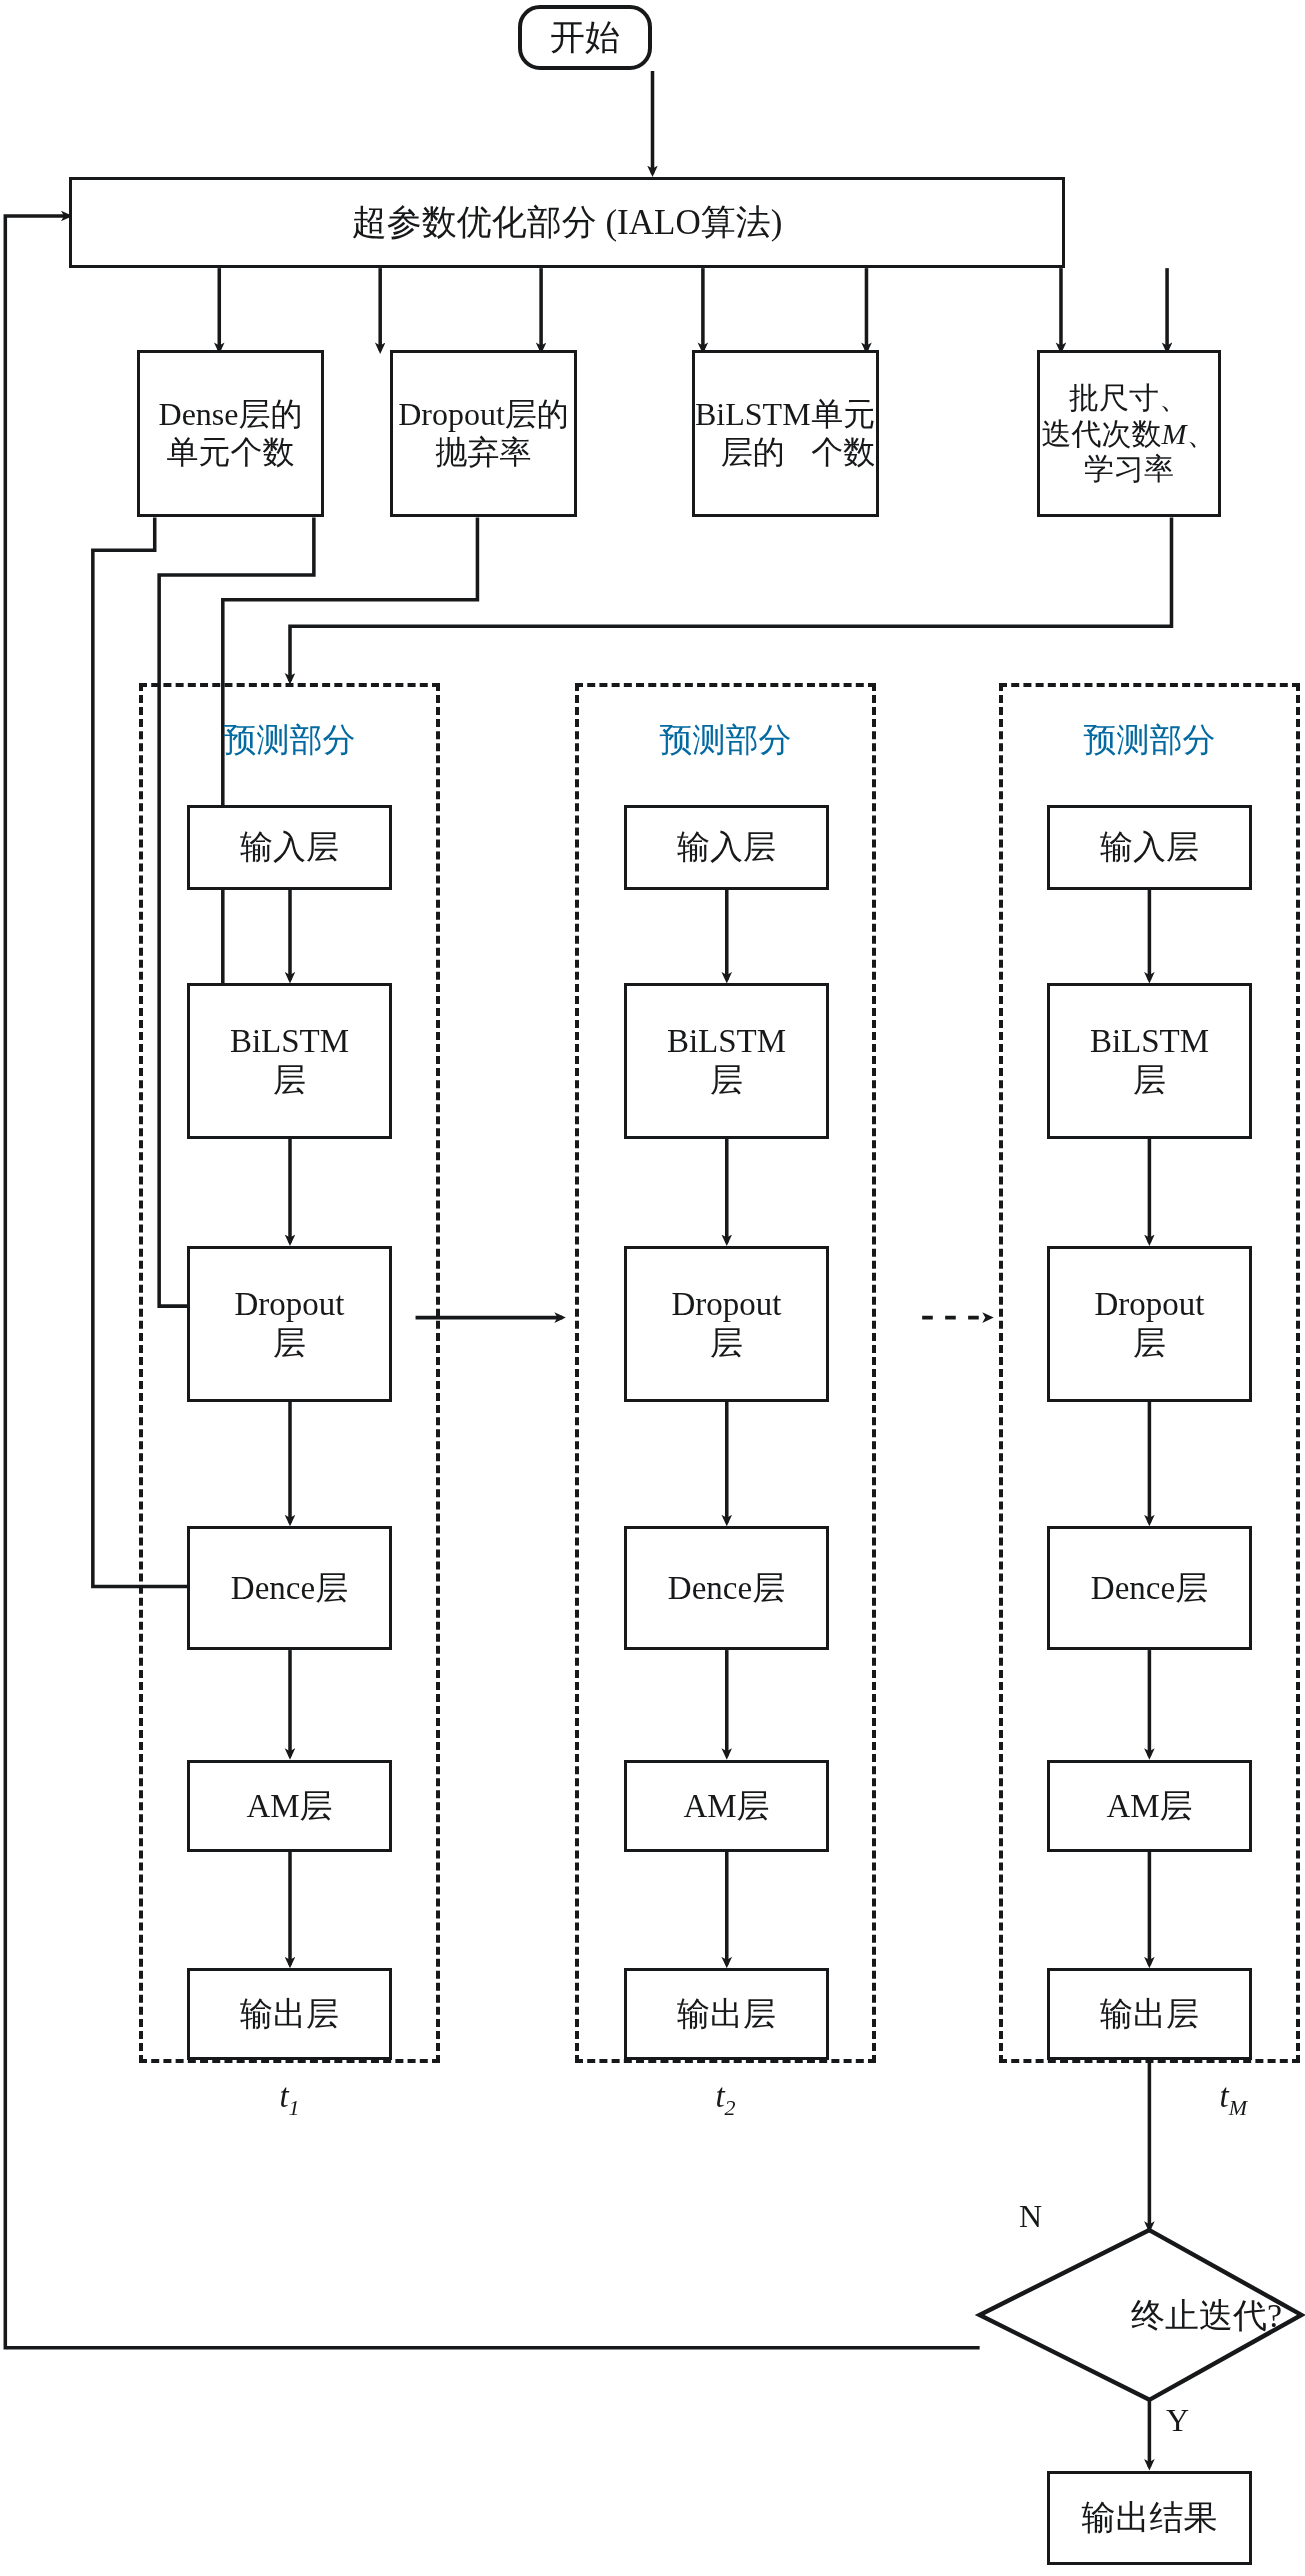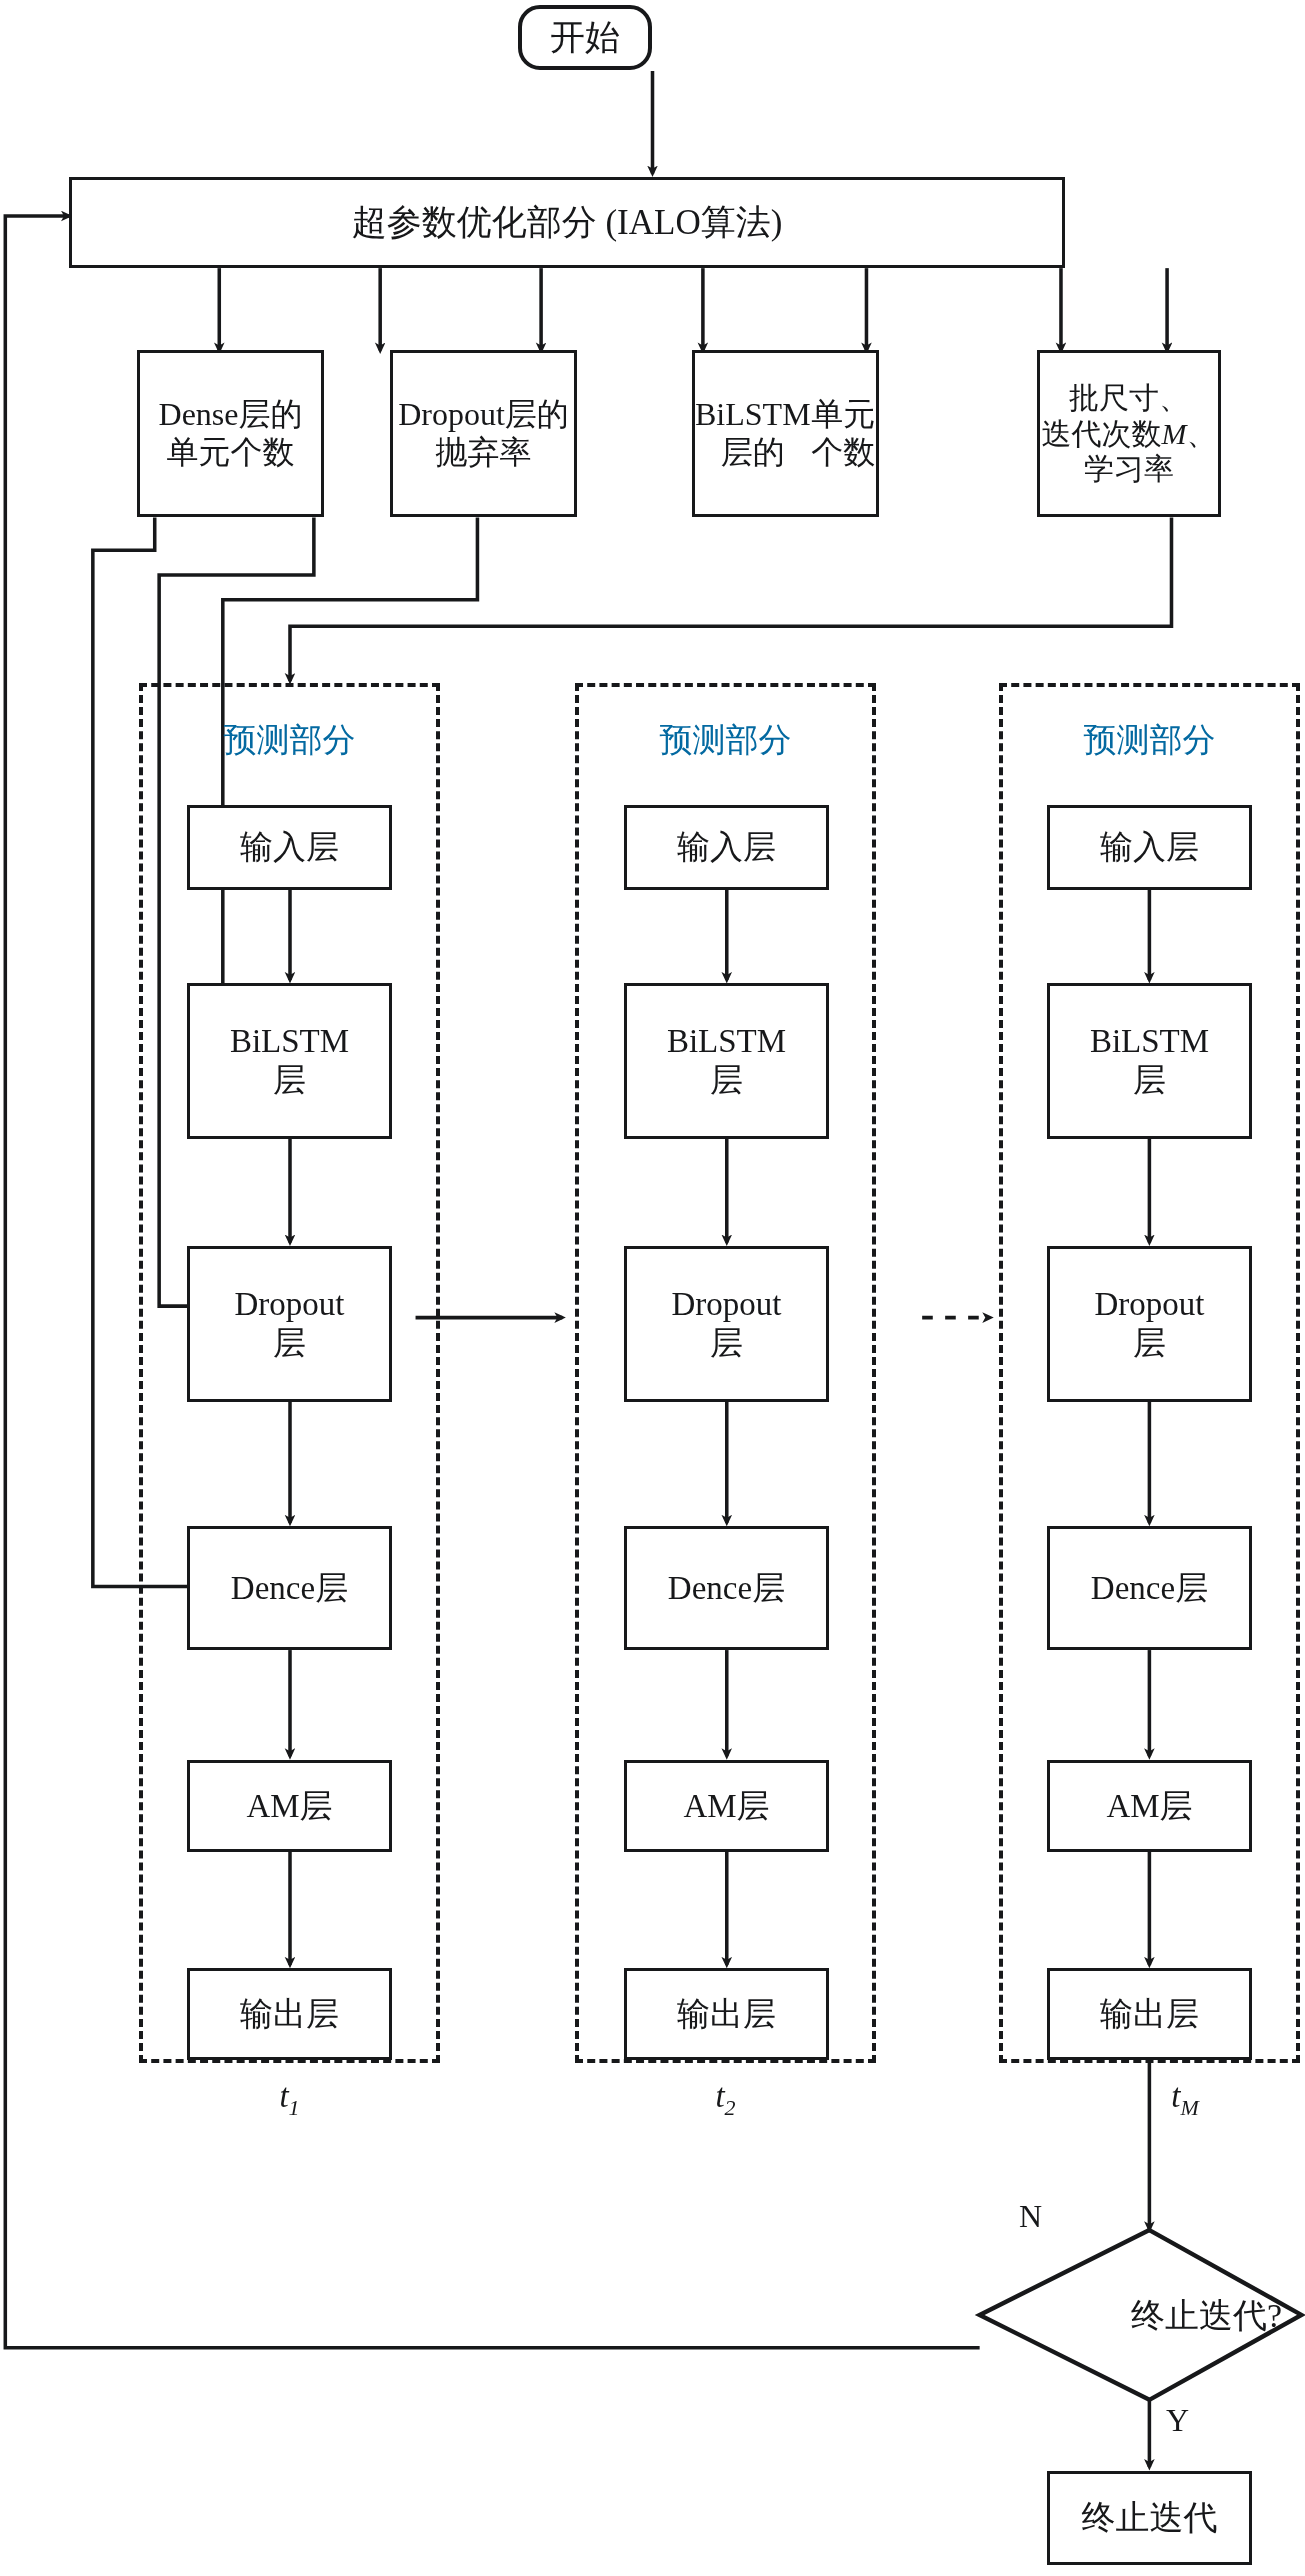--- a/index.html
+++ b/index.html
@@ -182,28 +182,28 @@
   </div>
   <div class="node solidbox" style="left:1047px;top:1526px;width:205px;height:124px;font-size:33px;">
     <span>Dence层</span>
   </div>
   <div class="node solidbox" style="left:1047px;top:1760px;width:205px;height:92px;font-size:33px;">
     <span>AM层</span>
   </div>
   <div class="node solidbox" style="left:1047px;top:1968px;width:205px;height:92px;font-size:33px;">
     <span>输出层</span>
   </div>
-  <div class="tlabel" style="left:1123px;top:2078px;width:124px;text-align:center;">
+  <div class="tlabel" style="left:1123px;top:2078px;width:124px;text-align:right;">
     <span>t</span><sub>M</sub>
   </div>
 
   <div class="diamondtext" style="left:1017px;top:2289px;width:265px;height:53px;">
     <span>终止迭代?</span>
   </div>
   <div class="edgelabel" style="left:1019px;top:2198px;">N</div>
   <div class="edgelabel" style="left:1166px;top:2402px;">Y</div>
 
   <div class="node solidbox" style="left:1047px;top:2471px;width:205px;height:94px;font-size:34px;">
-    <span>终止迭代</span>
+    <span>输出结果</span>
   </div>
 
 </div>
 
 
 </body></html>

